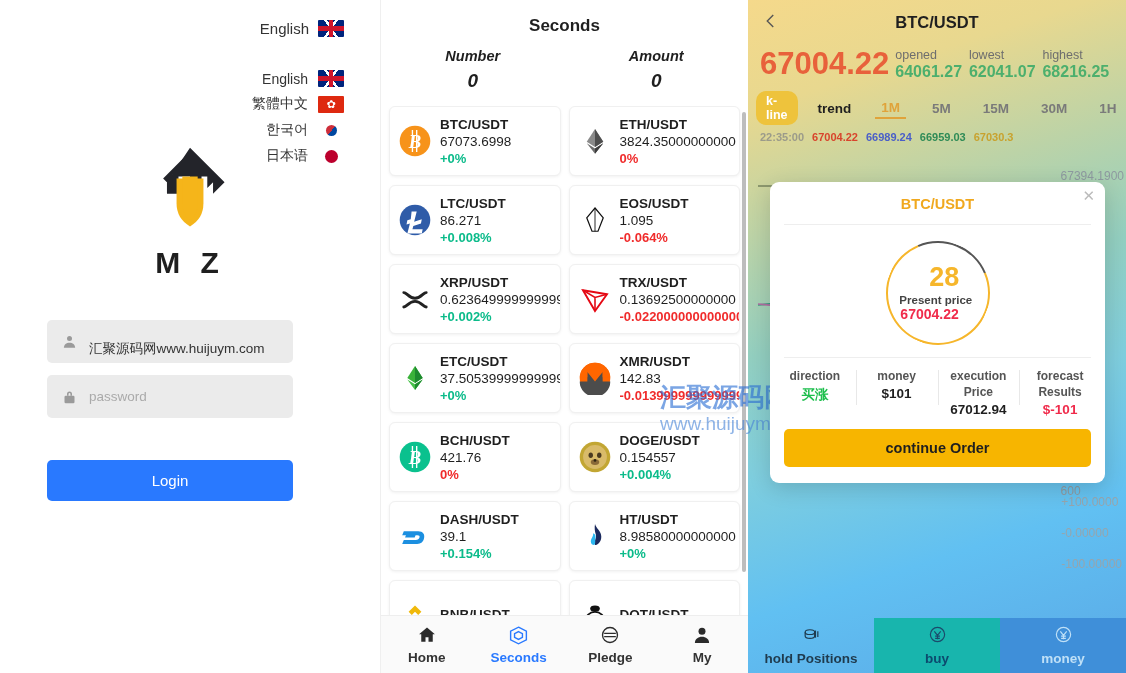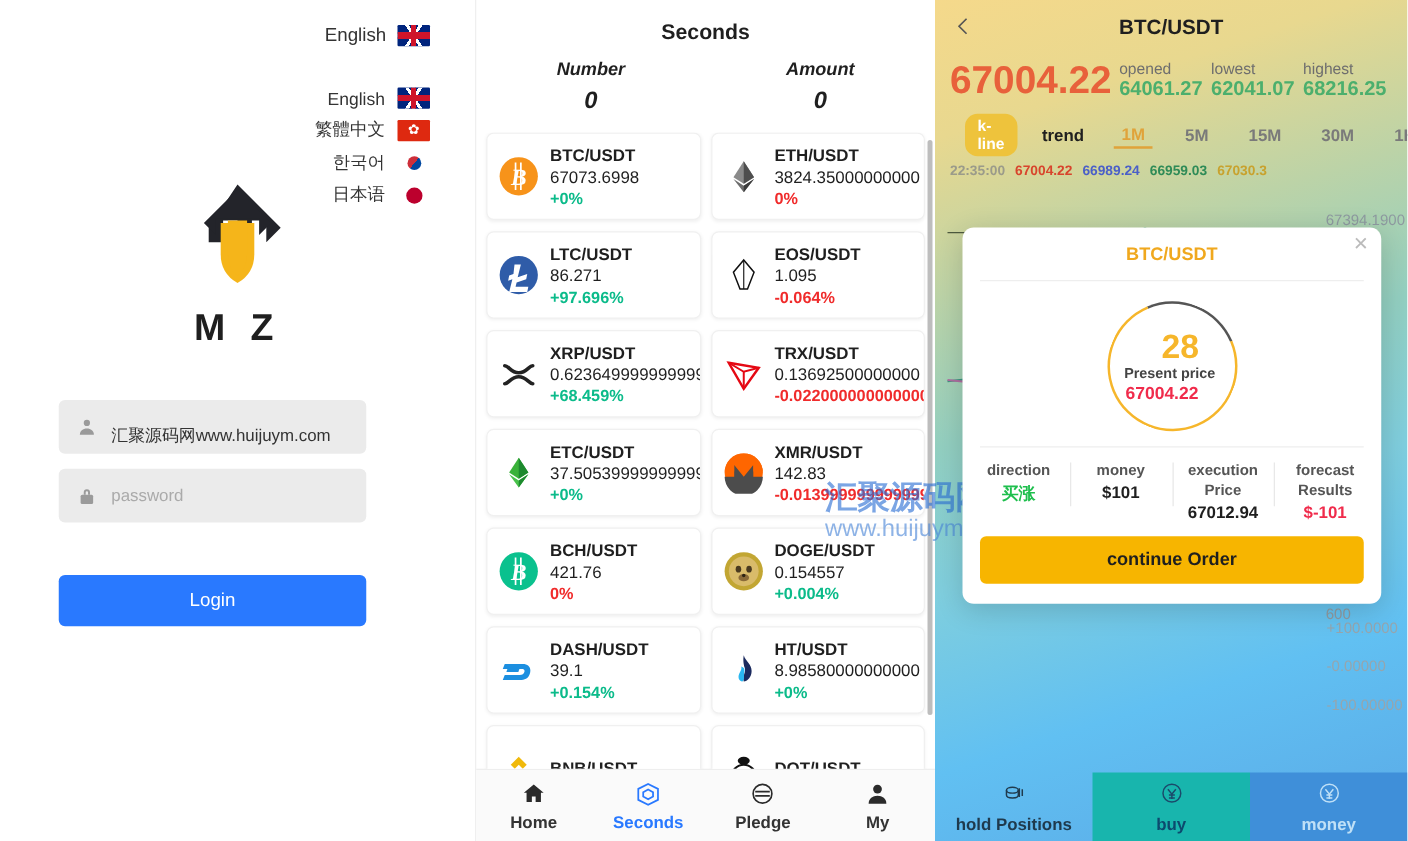--- a/index.html
+++ b/index.html
@@ -120,21 +120,21 @@
   }
   .rt-head { position: relative; height: 44px; display:flex; align-items:center; justify-content:center; }
   .rt-back { position: absolute; left: 14px; top: 12px; width: 18px; height: 18px; }
   .rt-pair { font-size: 16.5px; font-weight: bold; color: #1f1f1f; }
   .rt-quote { display: flex; align-items: flex-end; padding: 4px 10px 0 12px; gap: 6px; }
   .rt-last { font-size: 31px; font-weight: bold; color: #e8613b; line-height: 1.05; }
   .rt-ohlc { display: flex; gap: 0; flex: 1; }
   .rt-ohlc .cell { flex: 1; text-align: left; }
   .rt-ohlc .cl { font-size: 12.5px; color: #6e6e6e; display:block; }
   .rt-ohlc .cv { font-size: 16px; color: #4caf6d; font-weight: bold; display:block; margin-top: 1px; }
-  .rt-tf { display: flex; align-items: center; gap: 20px; padding: 10px 10px 0 24px; }
+  .rt-tf { display: flex; align-items: center; gap: 20px; padding: 10px 10px 0 8px; }
   .rt-tf .kline {
     background: #eec33c; color: #fff; font-size: 12.5px; font-weight: bold;
     border-radius: 10px; padding: 3px 10px;
   }
   .rt-tf .trend { font-size: 13.5px; font-weight: bold; color: #1f1f1f; margin-right: 4px; }
   .rt-tf .tf { font-size: 13.5px; font-weight: bold; color: #7a7a7a; padding: 2px 6px; }
   .rt-tf .tf.on { color: #e0a33a; border-bottom: 2px solid #e0a33a; }
   .rt-ticks { display: flex; gap: 8px; padding: 6px 0 0 12px; font-size: 11px; font-weight: bold; }
   .rt-ticks .t0 { color: #9b9b8a; }
   .rt-ticks .t1 { color: #d8442c; }
@@ -315,21 +315,21 @@
           <div class="coin-card">
             <div class="coin-ic">
               <svg viewBox="0 0 40 40" width="34" height="34">
                 <circle cx="20" cy="20" r="18" fill="#2f5ca8"></circle>
                 <path d="M16 10h6l-3 12 9-3-1 5-9 3-1 4h12l-1 5H11l3-12-4 1.4 1-5 4-1.4z" fill="#fff"></path>
               </svg>
             </div>
             <div class="coin-meta">
               <div class="coin-name">LTC/USDT</div>
               <div class="coin-price">86.271</div>
-              <div class="coin-chg up">+97.696%</div>
+              <div class="coin-chg up">+0.008%</div>
             </div>
           </div>
           <div class="coin-card">
             <div class="coin-ic">
               <svg viewBox="0 0 40 40" width="30" height="34">
                 <path d="M20 4 L31 17 L24 35 L16 35 L9 17Z" fill="none" stroke="#111" stroke-width="1.6"></path>
                 <path d="M20 4 L20 35" stroke="#111" stroke-width="1.2"></path>
               </svg>
             </div>
             <div class="coin-meta">
@@ -341,21 +341,21 @@
           <div class="coin-card">
             <div class="coin-ic">
               <svg viewBox="0 0 40 40" width="32" height="32">
                 <path d="M6 12c4 0 6 7 14 7s10-7 14-7" stroke="#222" stroke-width="3.6" fill="none" stroke-linecap="round"></path>
                 <path d="M6 30c4 0 6-7 14-7s10 7 14 7" stroke="#222" stroke-width="3.6" fill="none" stroke-linecap="round"></path>
               </svg>
             </div>
             <div class="coin-meta">
               <div class="coin-name">XRP/USDT</div>
               <div class="coin-price">0.6236499999999999</div>
-              <div class="coin-chg up">+68.459%</div>
+              <div class="coin-chg up">+0.002%</div>
             </div>
           </div>
           <div class="coin-card">
             <div class="coin-ic">
               <svg viewBox="0 0 40 40" width="32" height="32">
                 <path d="M5 9 L35 14 L20 35 Z" fill="none" stroke="#e50914" stroke-width="2.4"></path>
                 <path d="M5 9 L20 18 L35 14 M20 18 L20 35" stroke="#e50914" stroke-width="2" fill="none"></path>
               </svg>
             </div>
             <div class="coin-meta">

